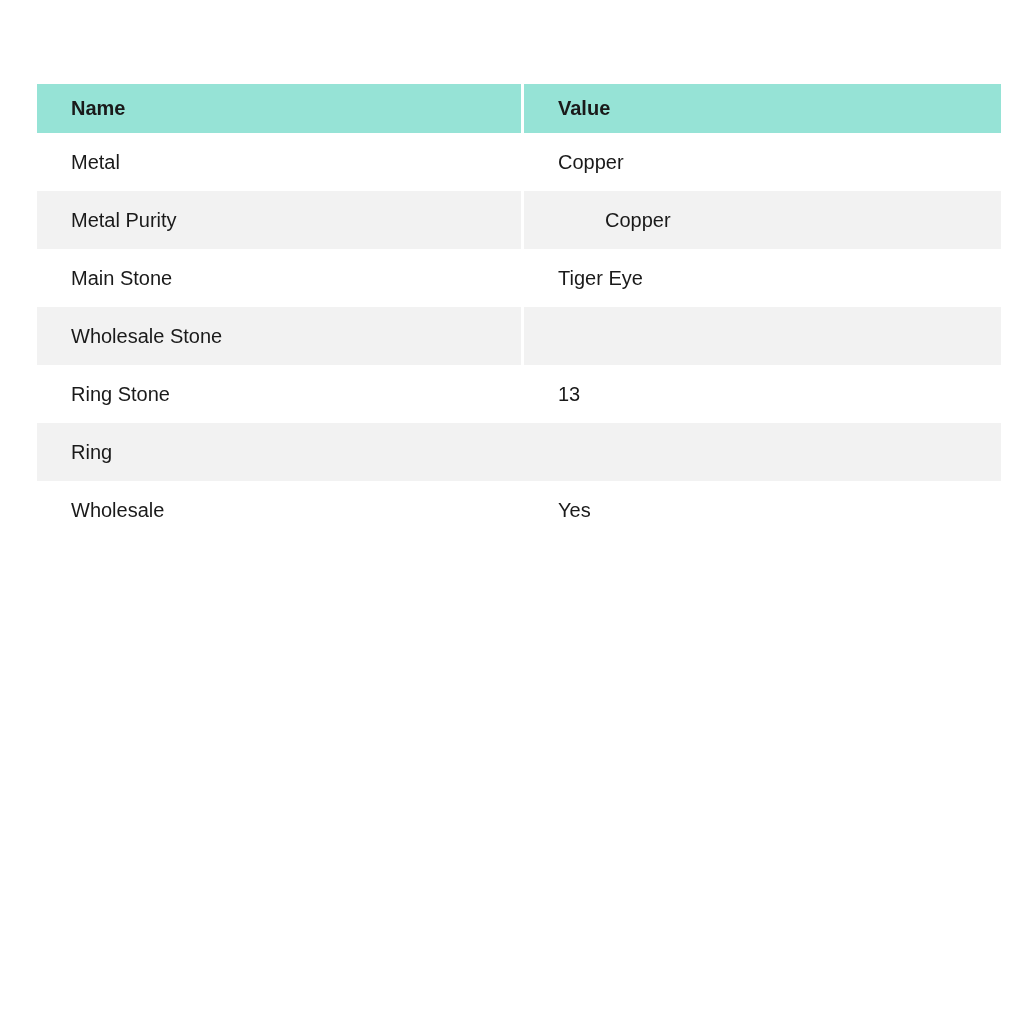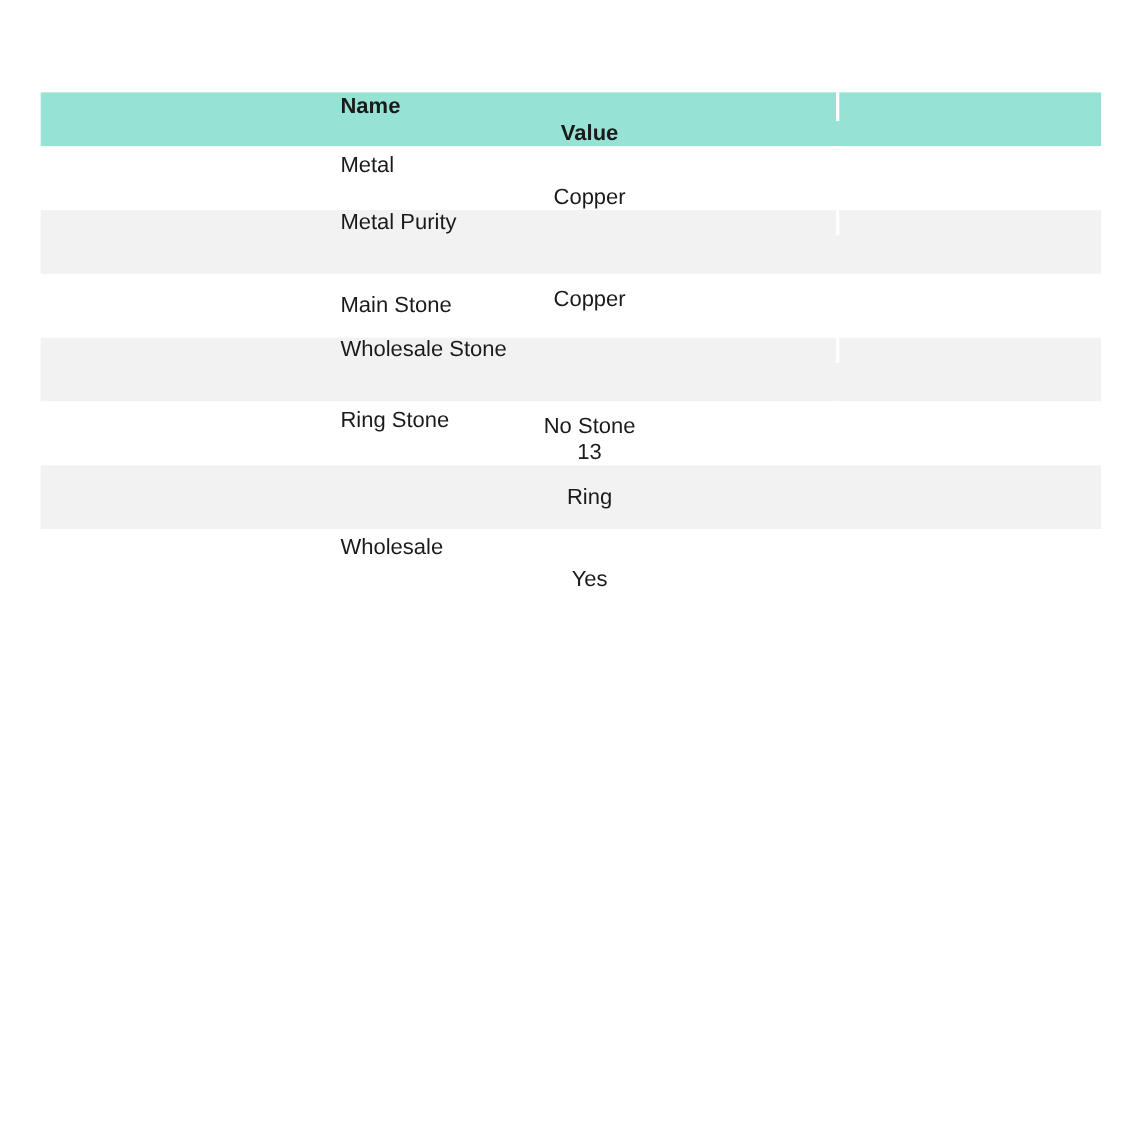--- a/index.html
+++ b/index.html
@@ -15,21 +15,20 @@
     left: 37px;
     top: 84px;
     width: 964px;
   }
   .row {
     display: flex;
     width: 100%;
     height: 58px;
     align-items: center;
     background: #ffffff;
-    flex-direction: column;
   }
   .row.header {
     height: 49px;
     background: #96e3d6;
     font-weight: 600;
   }
   .row.alt {
     background: #f2f2f2;
     gap: 47px;
   }
@@ -63,25 +62,25 @@
     <div class="cell value">Copper</div>
   </div>
 
   <div class="row alt">
     <div class="cell name">Metal Purity</div>
     <div class="cell value">Copper</div>
   </div>
 
   <div class="row">
     <div class="cell name">Main Stone</div>
+    <div class="cell value">Tiger Eye</div>
   </div>
 
   <div class="row alt">
     <div class="cell name">Wholesale Stone</div>
-    <div class="cell value">No Stone</div>
   </div>
 
   <div class="row">
     <div class="cell name">Ring Stone</div>
     <div class="cell value">13</div>
   </div>
 
   <div class="row alt">
     <div class="cell value">Ring</div>
   </div>

